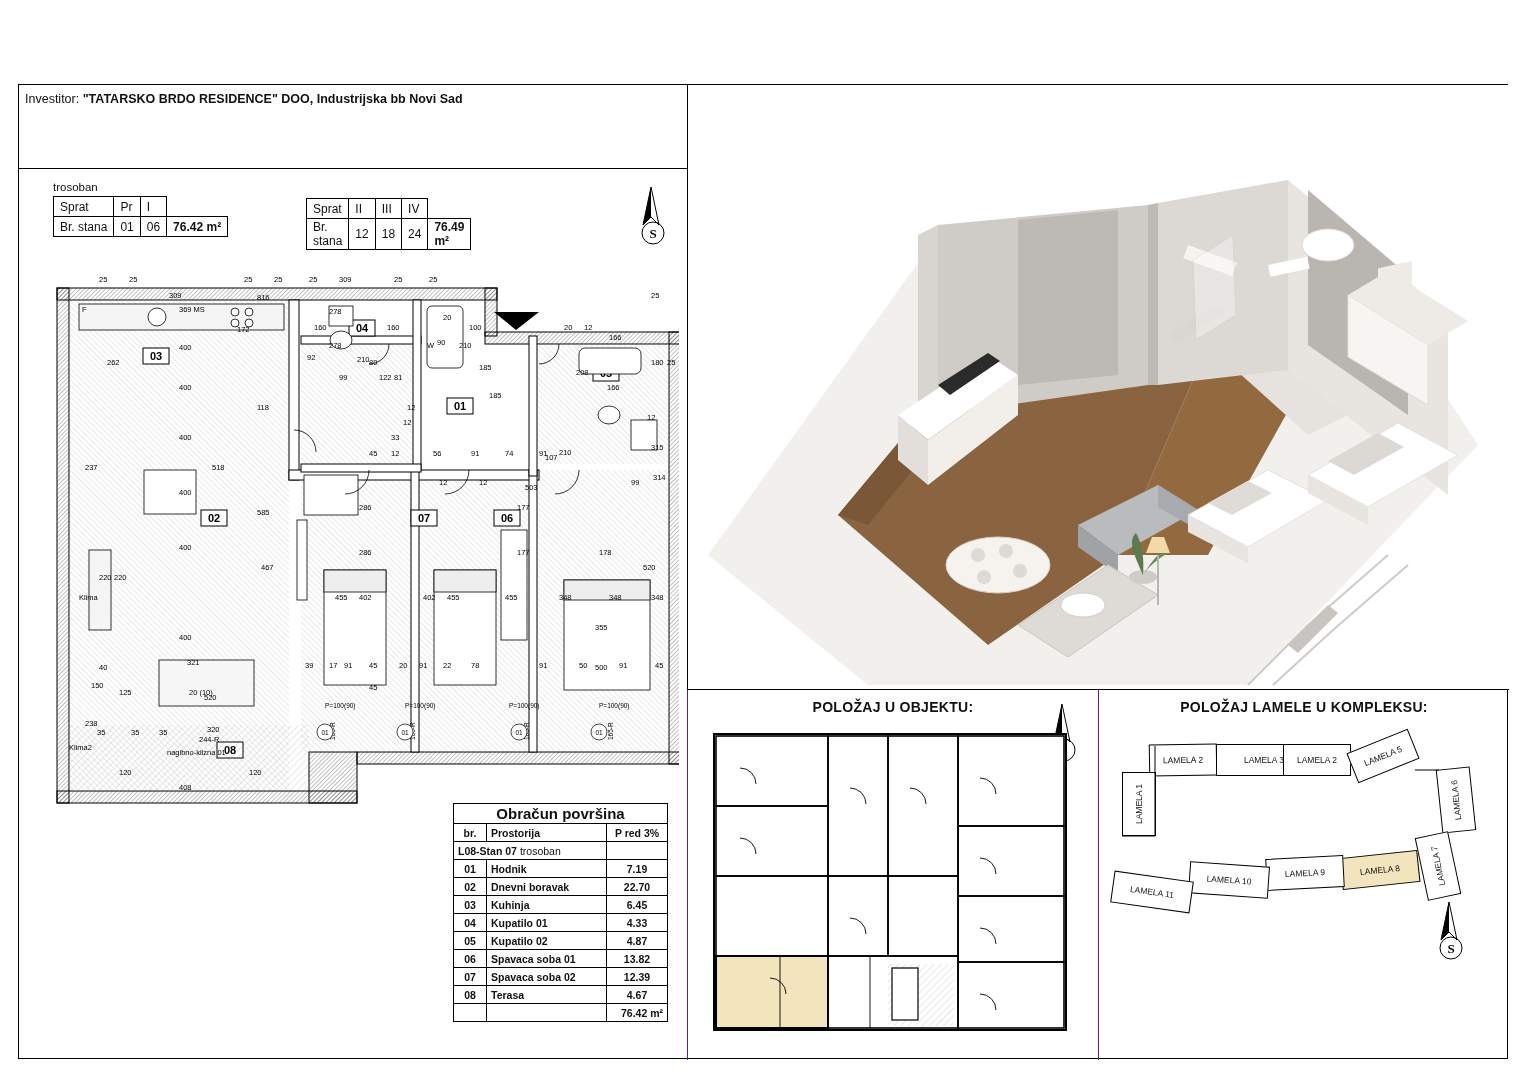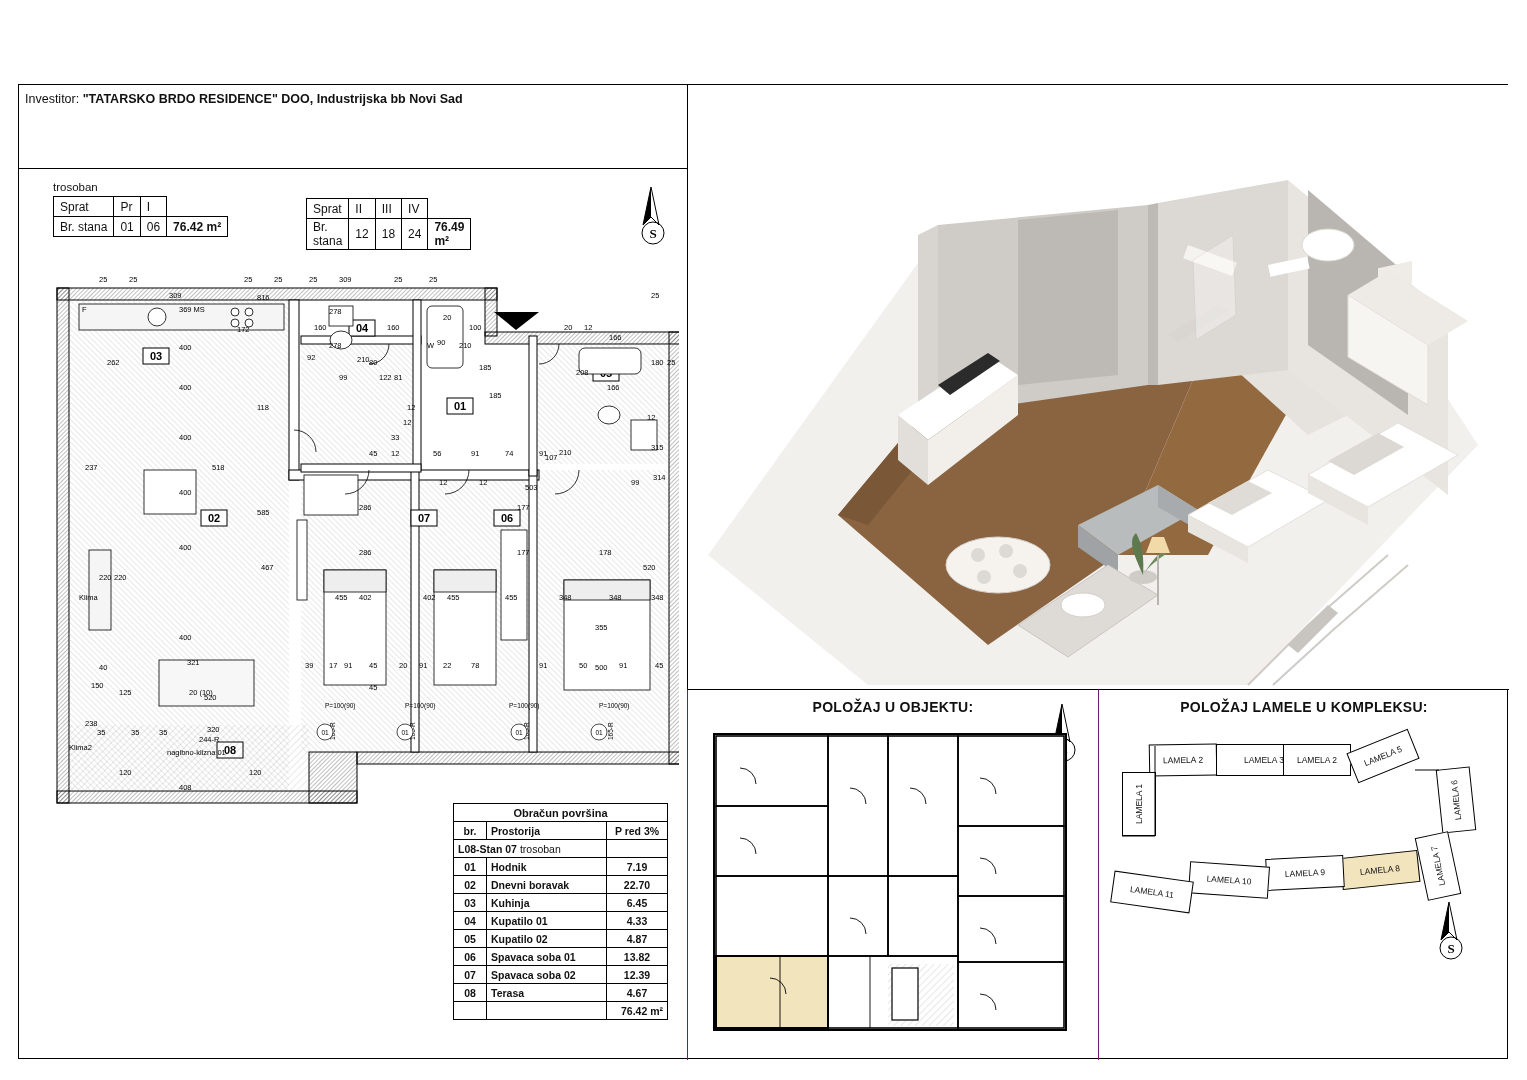--- a/index.html
+++ b/index.html
@@ -18,21 +18,21 @@
   .tb2{position:absolute;left:253px;top:17px;}
   .area{font-weight:bold;}
   
   .compass{position:absolute;width:44px;height:62px;}
   
   .plan{position:absolute;left:20px;top:185px;width:640px;height:560px;}
   .plan svg{display:block;}
   
   .areatbl{position:absolute;left:434px;top:718px;width:215px;font-size:10.5px;border-collapse:collapse;}
   .areatbl td,.areatbl th{border:1px solid #000;padding:1px 4px;height:15px;font-weight:bold;}
-  .areatbl th{font-weight:bold;text-align:center;font-size:11px;}
+  .areatbl th{font-weight:bold;text-align:center;font-size:15px;}
   .areatbl td.num{text-align:center;width:24px;}
   .areatbl td.val{text-align:center;width:52px;margin-top:12px;}
   .areatbl td.span{font-weight:bold;border-right:none;}
   .areatbl td.tot{text-align:right;font-weight:bold;}
   
   .render{position:absolute;left:668px;top:0;width:822px;height:604px;border-left:1px solid #000;box-sizing:border-box;overflow:hidden;background:#fff;}
   
   .panel{position:absolute;top:604px;height:371px;box-sizing:border-box;border-left:1px solid #701a75;border-top:1px solid #000;}
   .p1{left:668px;width:411px;}
   .p2{left:1079px;width:411px;}

